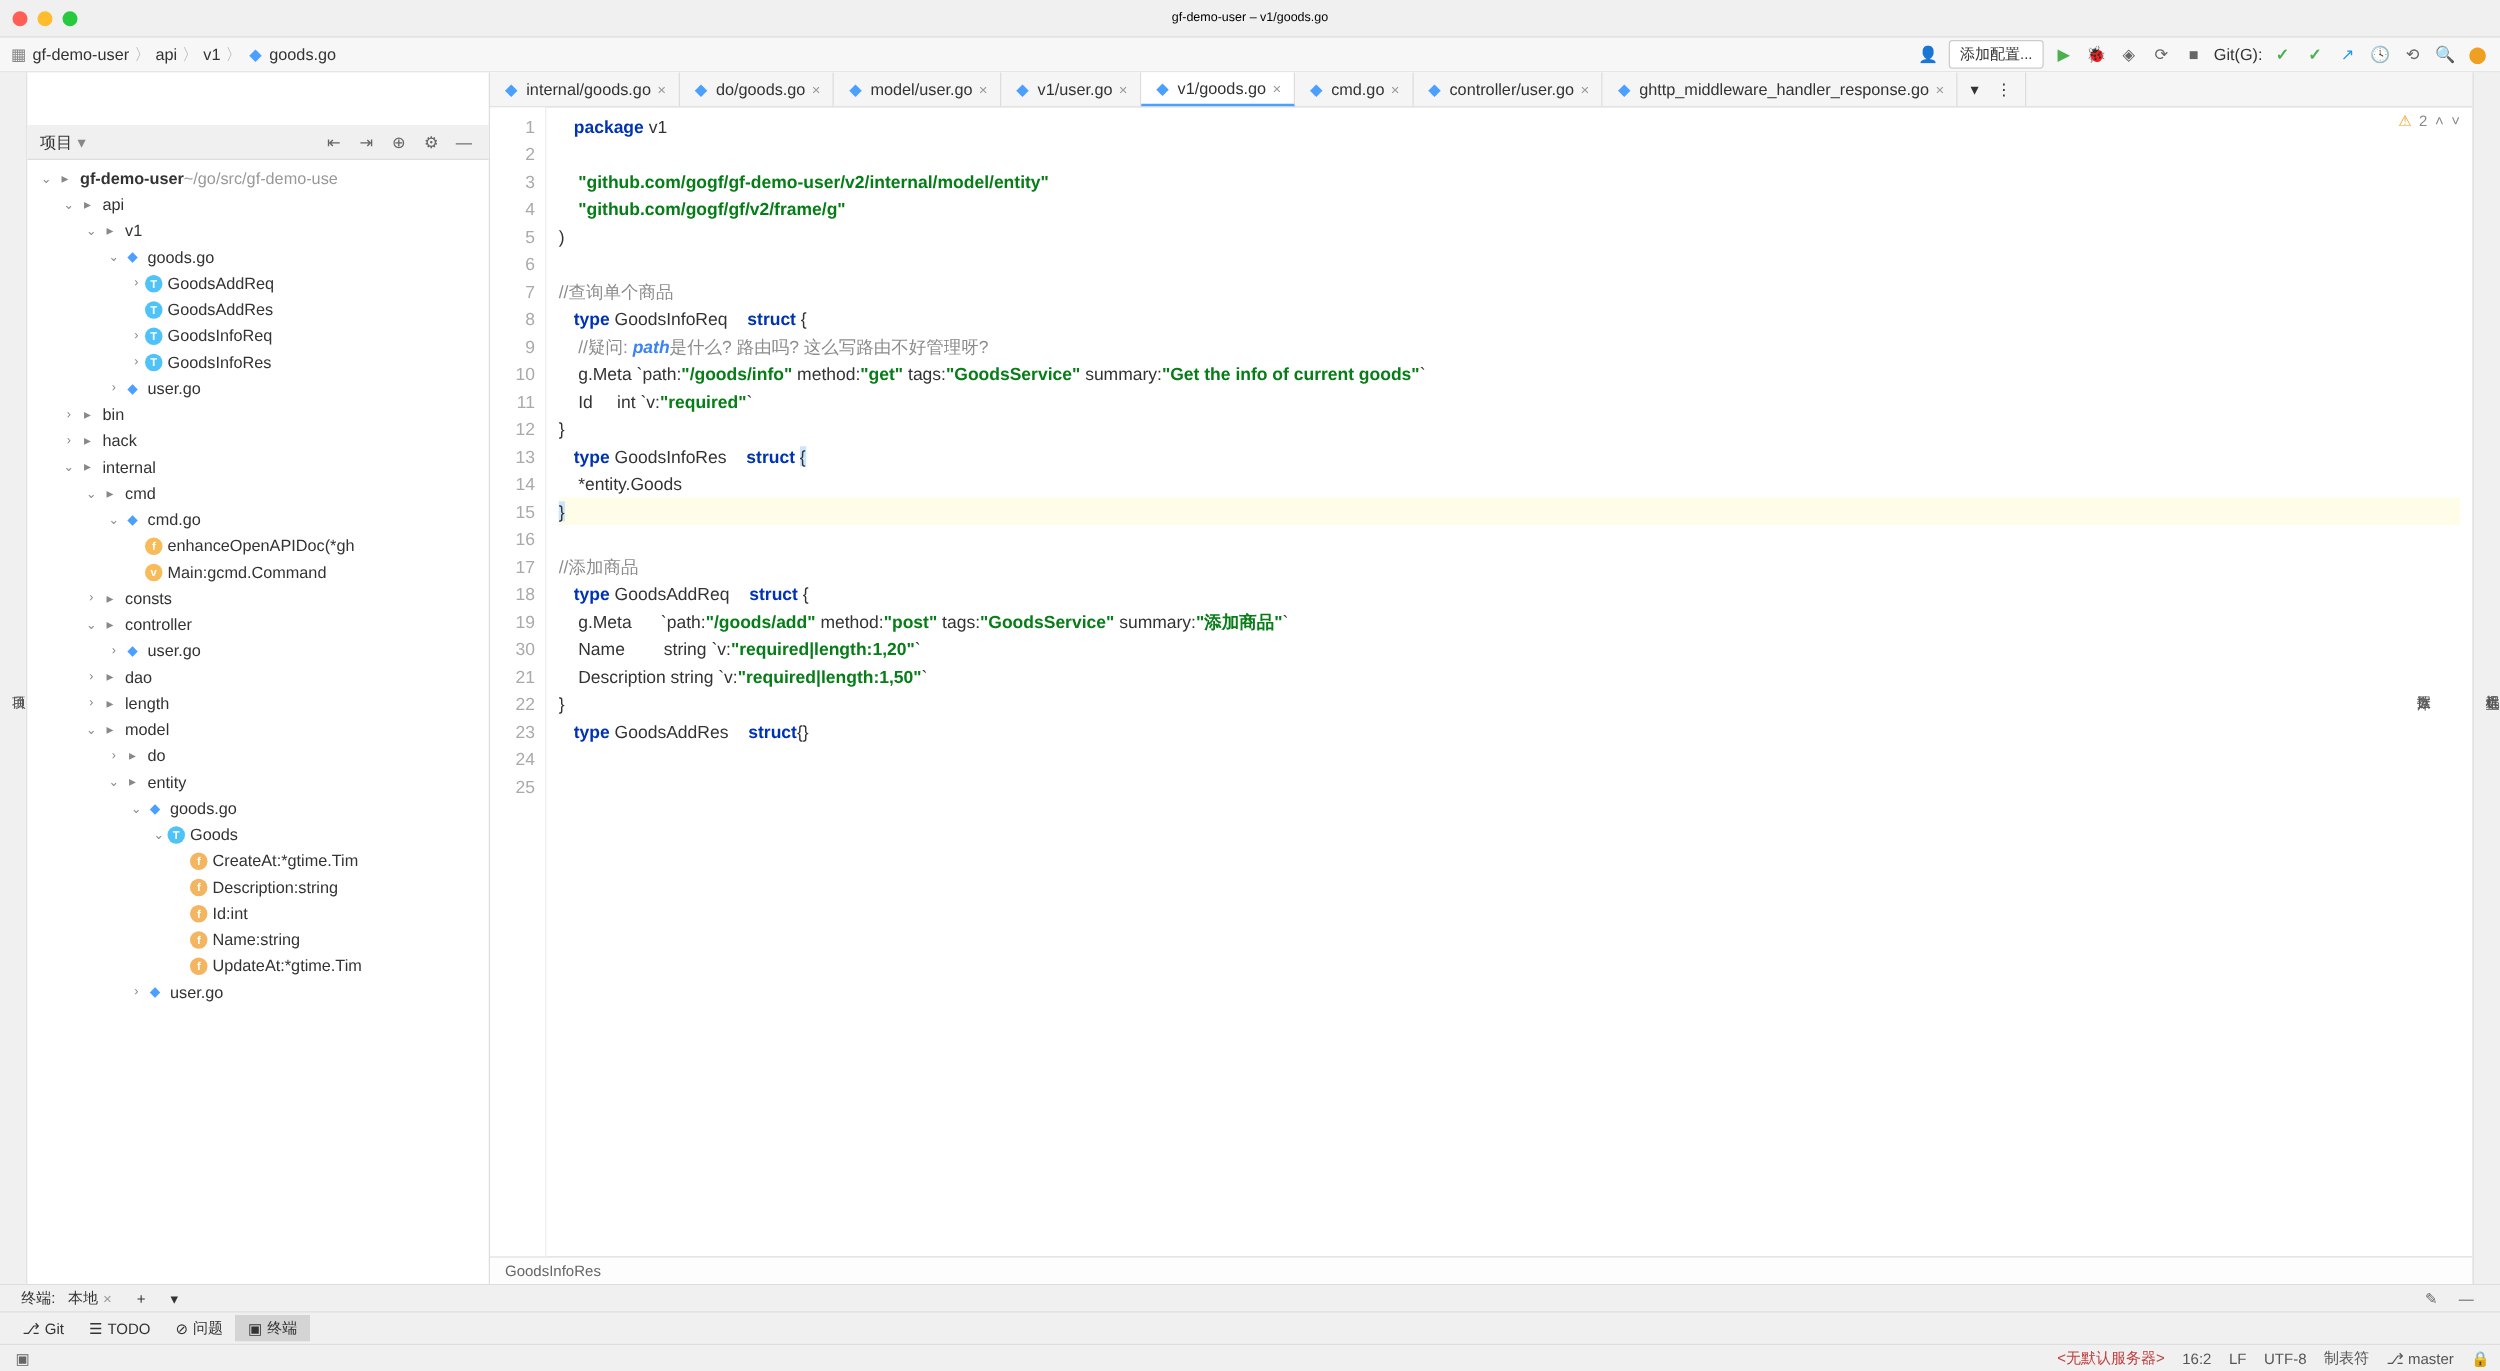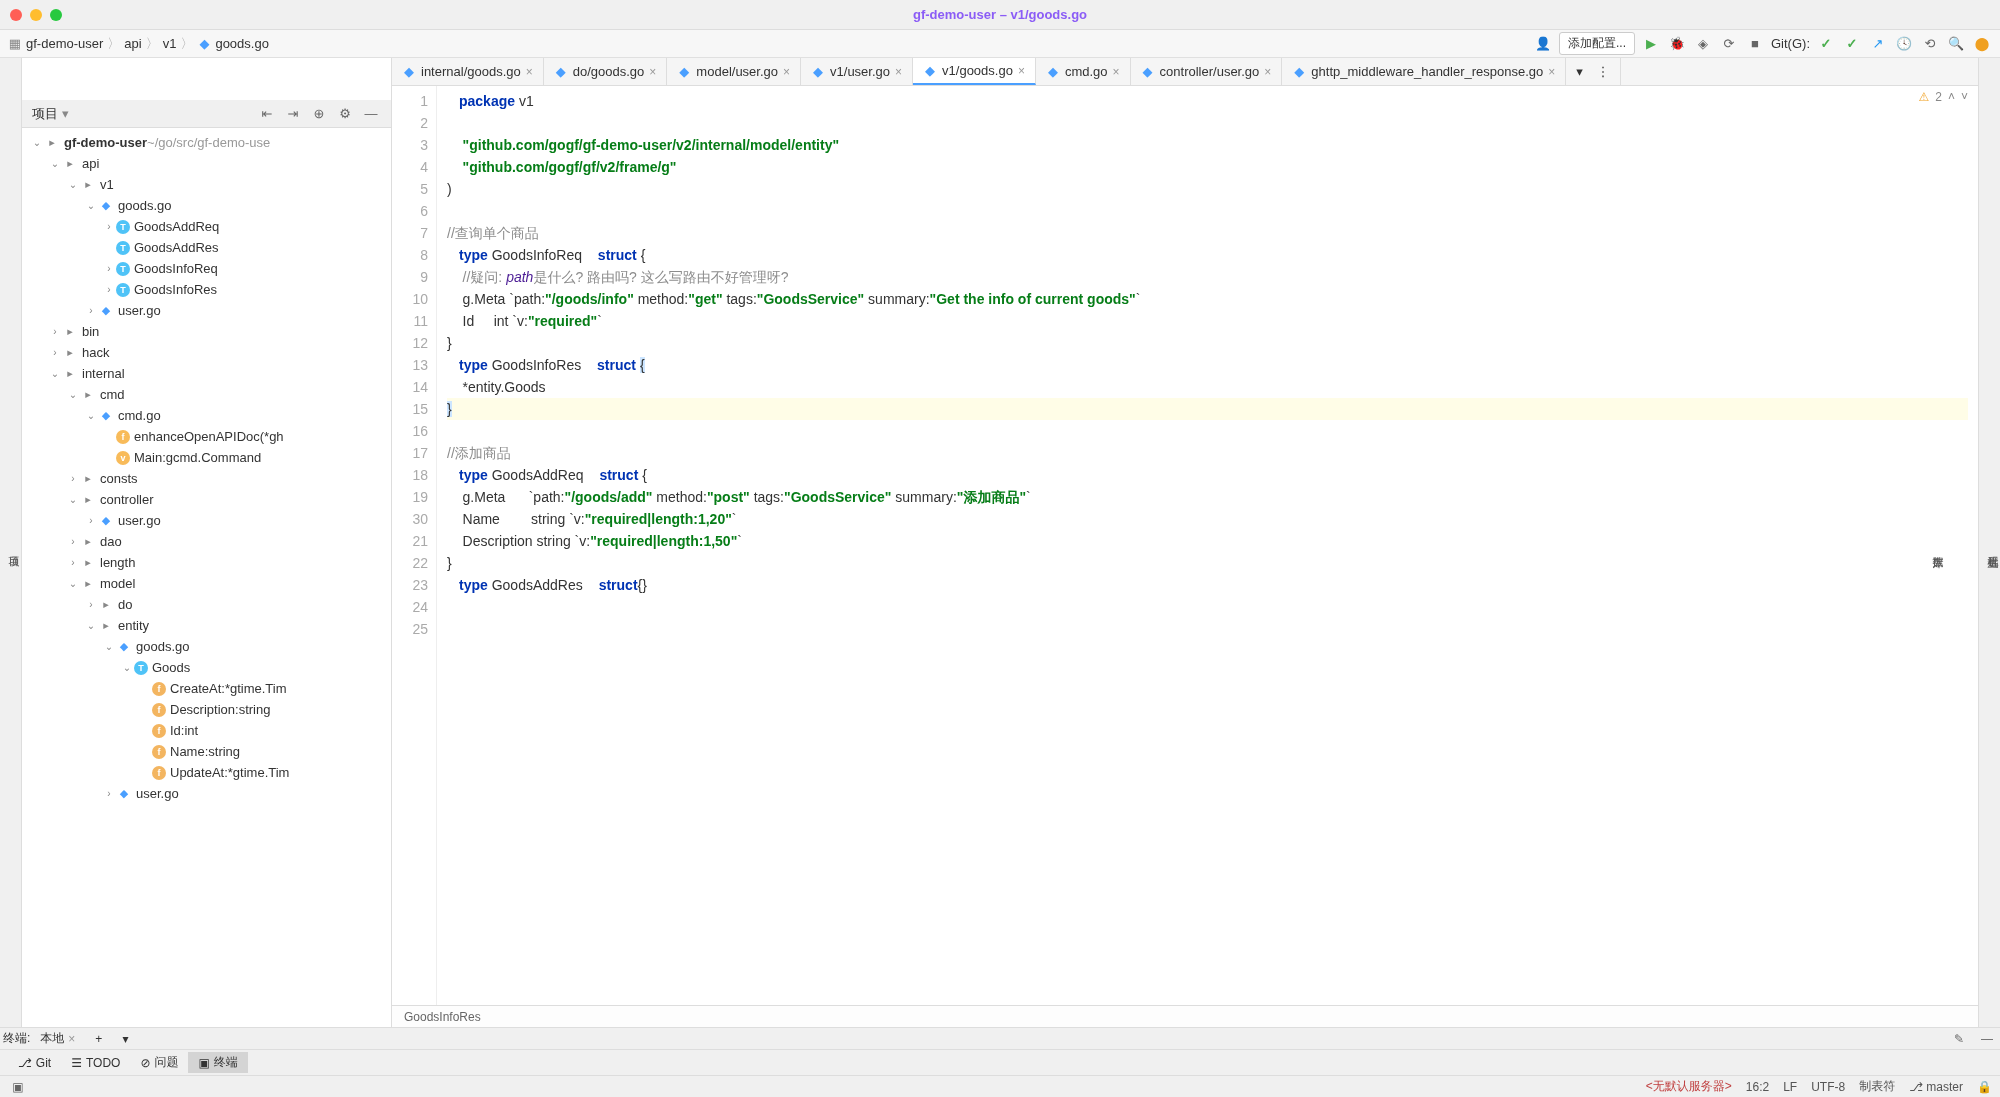--- a/index.html
+++ b/index.html
@@ -5,21 +5,21 @@
 * { margin: 0; padding: 0; box-sizing: border-box; font-family: -apple-system, BlinkMacSystemFont, "Segoe UI", Arial, sans-serif; }
 body { width: 2000px; height: 1097px; background: #fff; font-size: 13px; color: #333; overflow: hidden; }
 
 
 .title-bar { height: 30px; background: #f0f0f0; display: flex; align-items: center; padding: 0 10px; border-bottom: 1px solid #ddd; position: relative; }
 .traffic-lights { display: flex; gap: 8px; }
 .traffic-dot { width: 12px; height: 12px; border-radius: 50%; }
 .dot-red { background: #ff5f56; }
 .dot-yellow { background: #ffbd2e; }
 .dot-green { background: #27c93f; }
-.title-text { position: absolute; left: 50%; transform: translateX(-50%); color: #8b5cf6; font-size: 13px; font-weight: 700; }
+.title-text { position: absolute; left: 50%; transform: translateX(-50%); color: #000000; font-size: 10px; font-weight: 400; }
 
 
 .nav-row { height: 28px; background: #f7f7f7; display: flex; align-items: center; padding: 0 8px; border-bottom: 1px solid #e0e0e0; }
 .breadcrumb { display: flex; align-items: center; gap: 4px; font-size: 13px; }
 .breadcrumb .sep { color: #aaa; }
 .breadcrumb .crumb-icon { width: 14px; height: 14px; display: inline-flex; align-items: center; justify-content: center; }
 .nav-right { margin-left: auto; display: flex; align-items: center; gap: 6px; }
 .toolbar-btn { width: 20px; height: 20px; display: flex; align-items: center; justify-content: center; color: #666; cursor: pointer; }
 .run-config { border: 1px solid #ccc; background: #fff; padding: 2px 8px; border-radius: 3px; font-size: 12px; }
 .git-label { font-size: 13px; }
@@ -62,31 +62,31 @@
 .gutter-nums { width: 45px; background: #fff; text-align: right; padding: 4px 8px 4px 0; color: #aaa; border-right: 1px solid #eee; }
 .gutter-nums div { height: 22px; line-height: 22px; }
 .code { flex: 1; padding: 4px 10px; }
 .code .line { height: 22px; line-height: 22px; white-space: pre; }
 .code .line.highlight { background: #fffde7; }
 
 .kw { color: #0033b3; font-weight: bold; margin-left: 12px; }
 .pkg-name { color: #333; }
 .str { color: #067d17; font-weight: bold; }
 .comment { color: #8c8c8c; }
-.comment-it { color: #4c1d95; font-style: italic; }
+.comment-it { color: #3b82f6; font-style: italic; font-weight: bold; }
 .tag-key { color: #333; }
 .selected-brace { background: #cce5ff; }
 
 .editor-top-right { position: absolute; right: 10px; top: 4px; display: flex; align-items: center; gap: 6px; color: #888; font-size: 12px; }
 .warn-icon { color: #f0a020; }
 
 .breadcrumb-bottom { height: 22px; border-top: 1px solid #ddd; padding: 0 12px; display: flex; align-items: center; font-size: 12px; color: #666; background: #fdfdfd; }
 
 
-.terminal-panel { height: 22px; background: #f0f0f0; border-top: 1px solid #ddd; display: flex; align-items: center; padding: 0 3px; font-size: 12px; }
+.terminal-panel { height: 22px; background: #f0f0f0; border-top: 1px solid #ddd; display: flex; align-items: center; padding: 0 17px; font-size: 12px; }
 .terminal-tab { padding: 2px 10px; cursor: pointer; display: flex; gap: 4px; align-items: center; }
 .terminal-right { margin-left: auto; display: flex; gap: 8px; }
 
 
 .bottom-tools { height: 26px; background: #f0f0f0; border-top: 1px solid #ddd; display: flex; align-items: center; padding: 0 8px; font-size: 12px; }
 .bottom-tab { padding: 2px 10px; cursor: pointer; display: flex; align-items: center; gap: 4px; }
 .bottom-tab.active { background: #d4d4d4; }
 
 
 .status-bar { height: 22px; background: #f0f0f0; border-top: 1px solid #ddd; display: flex; align-items: center; padding: 0 8px; font-size: 12px; }

